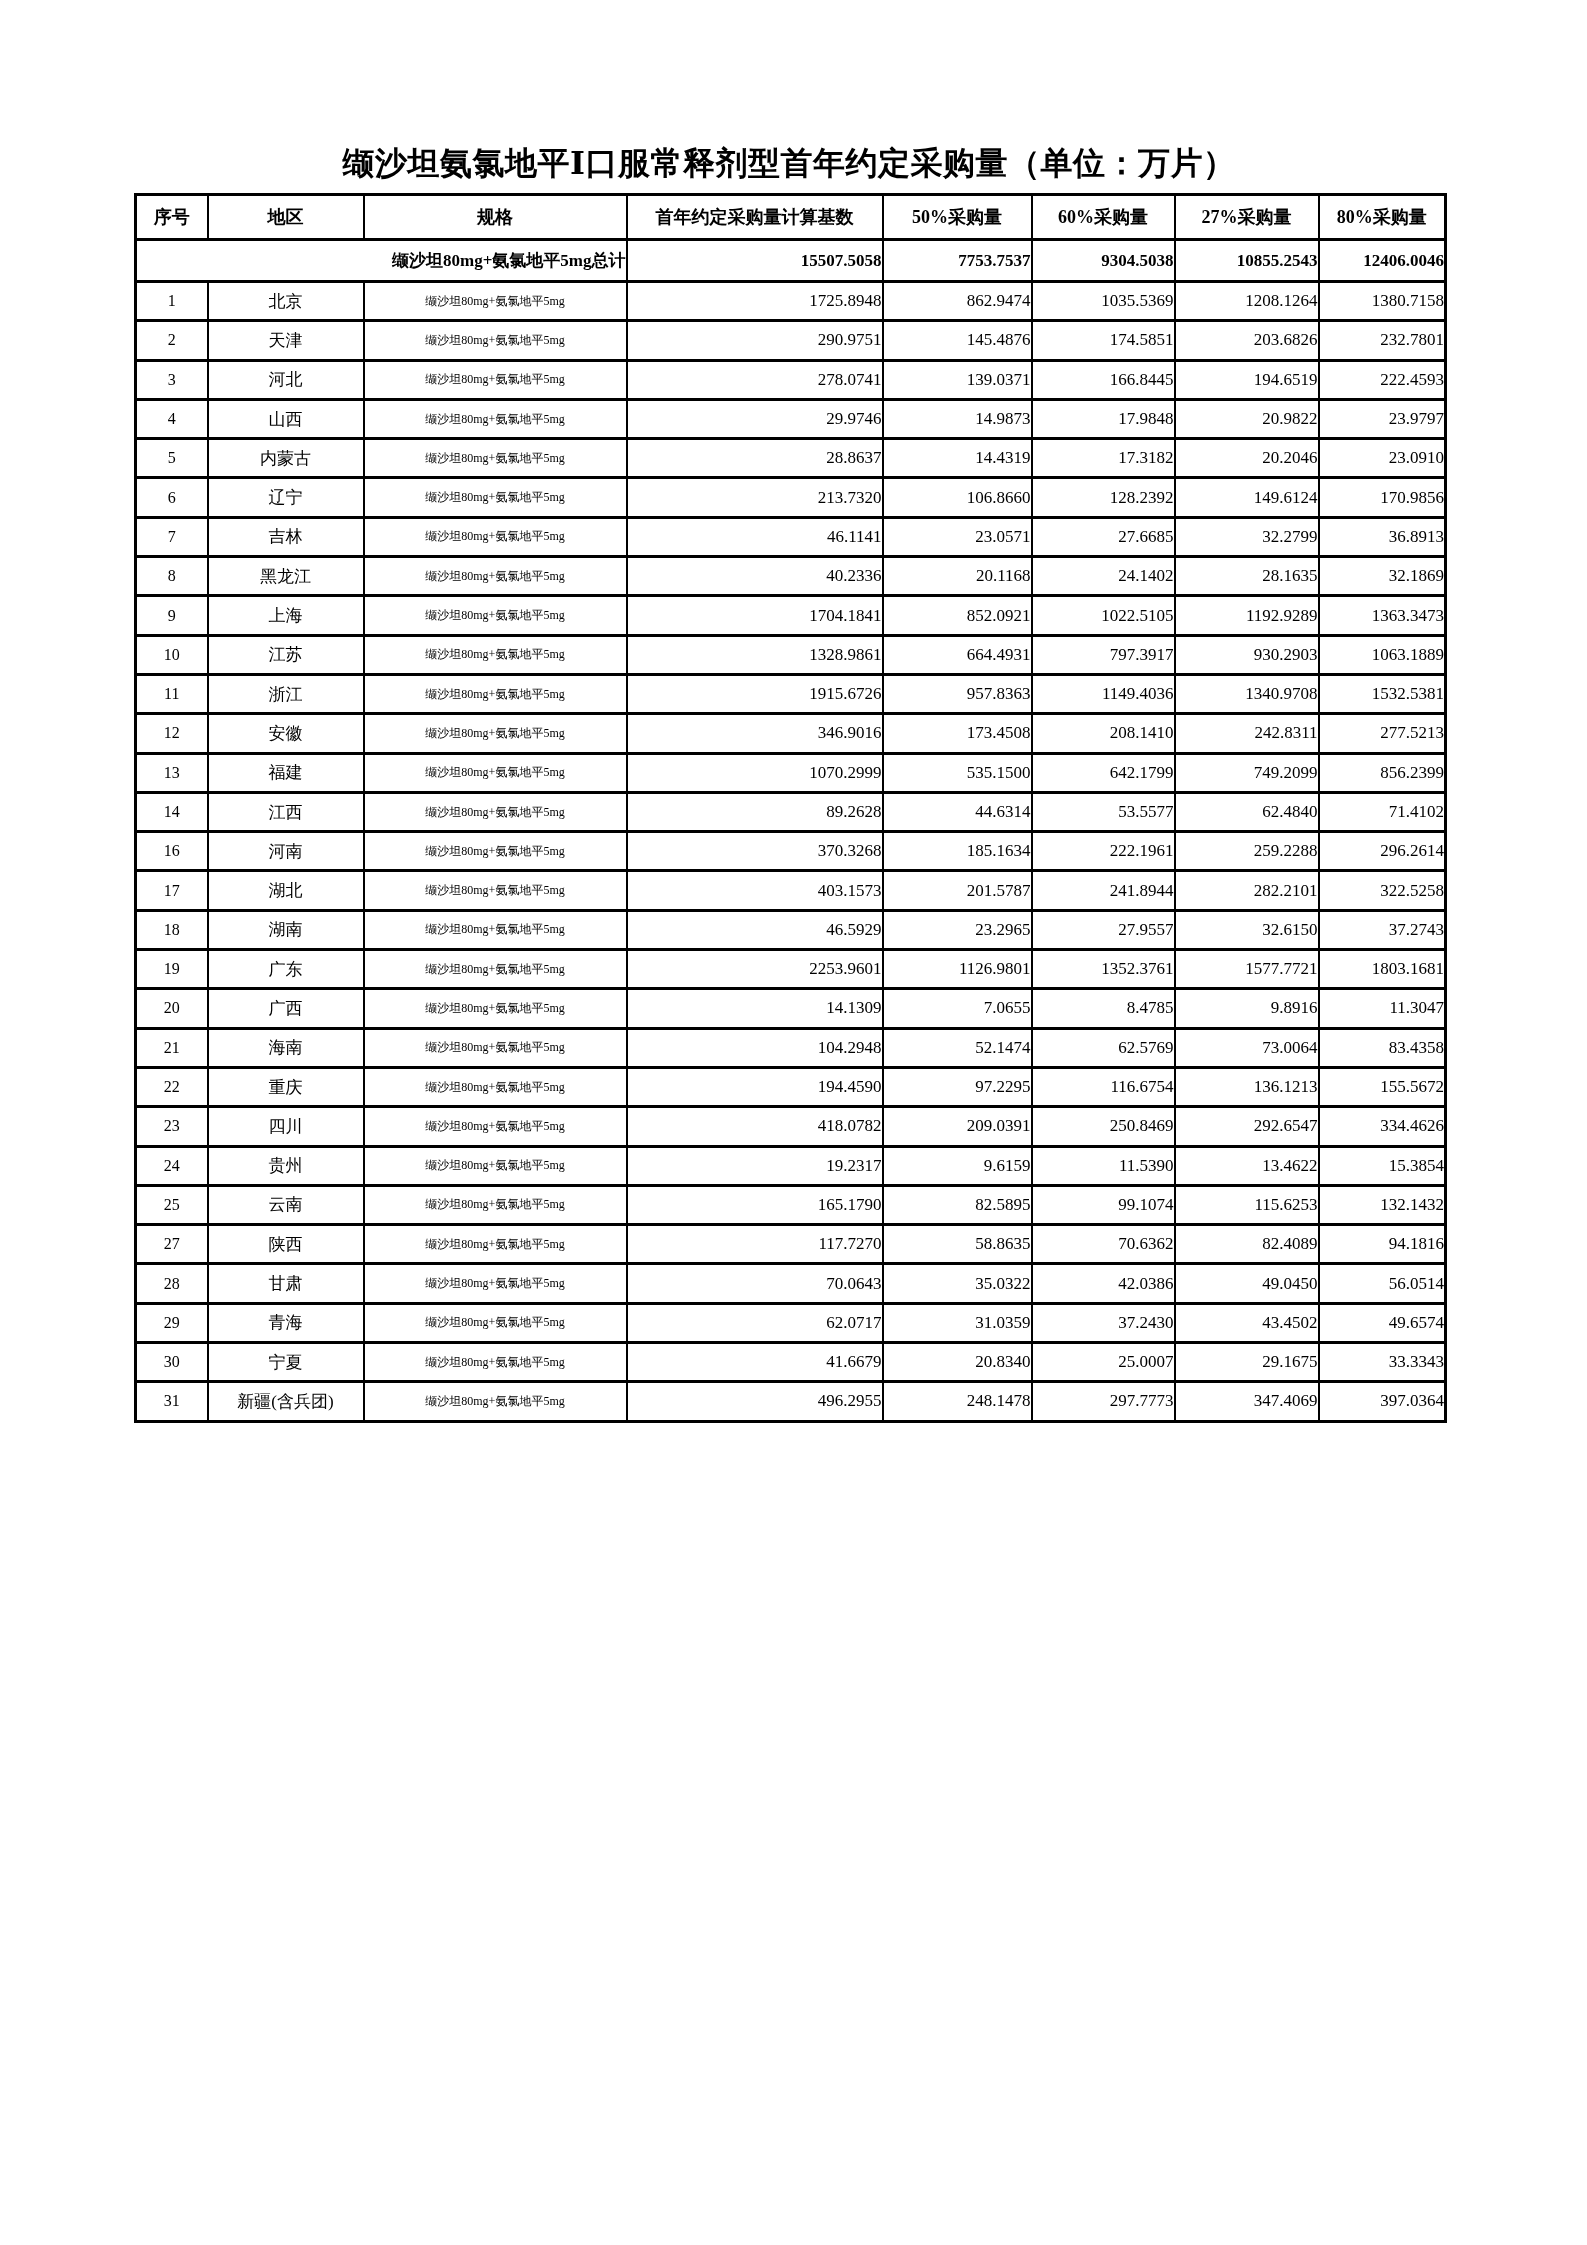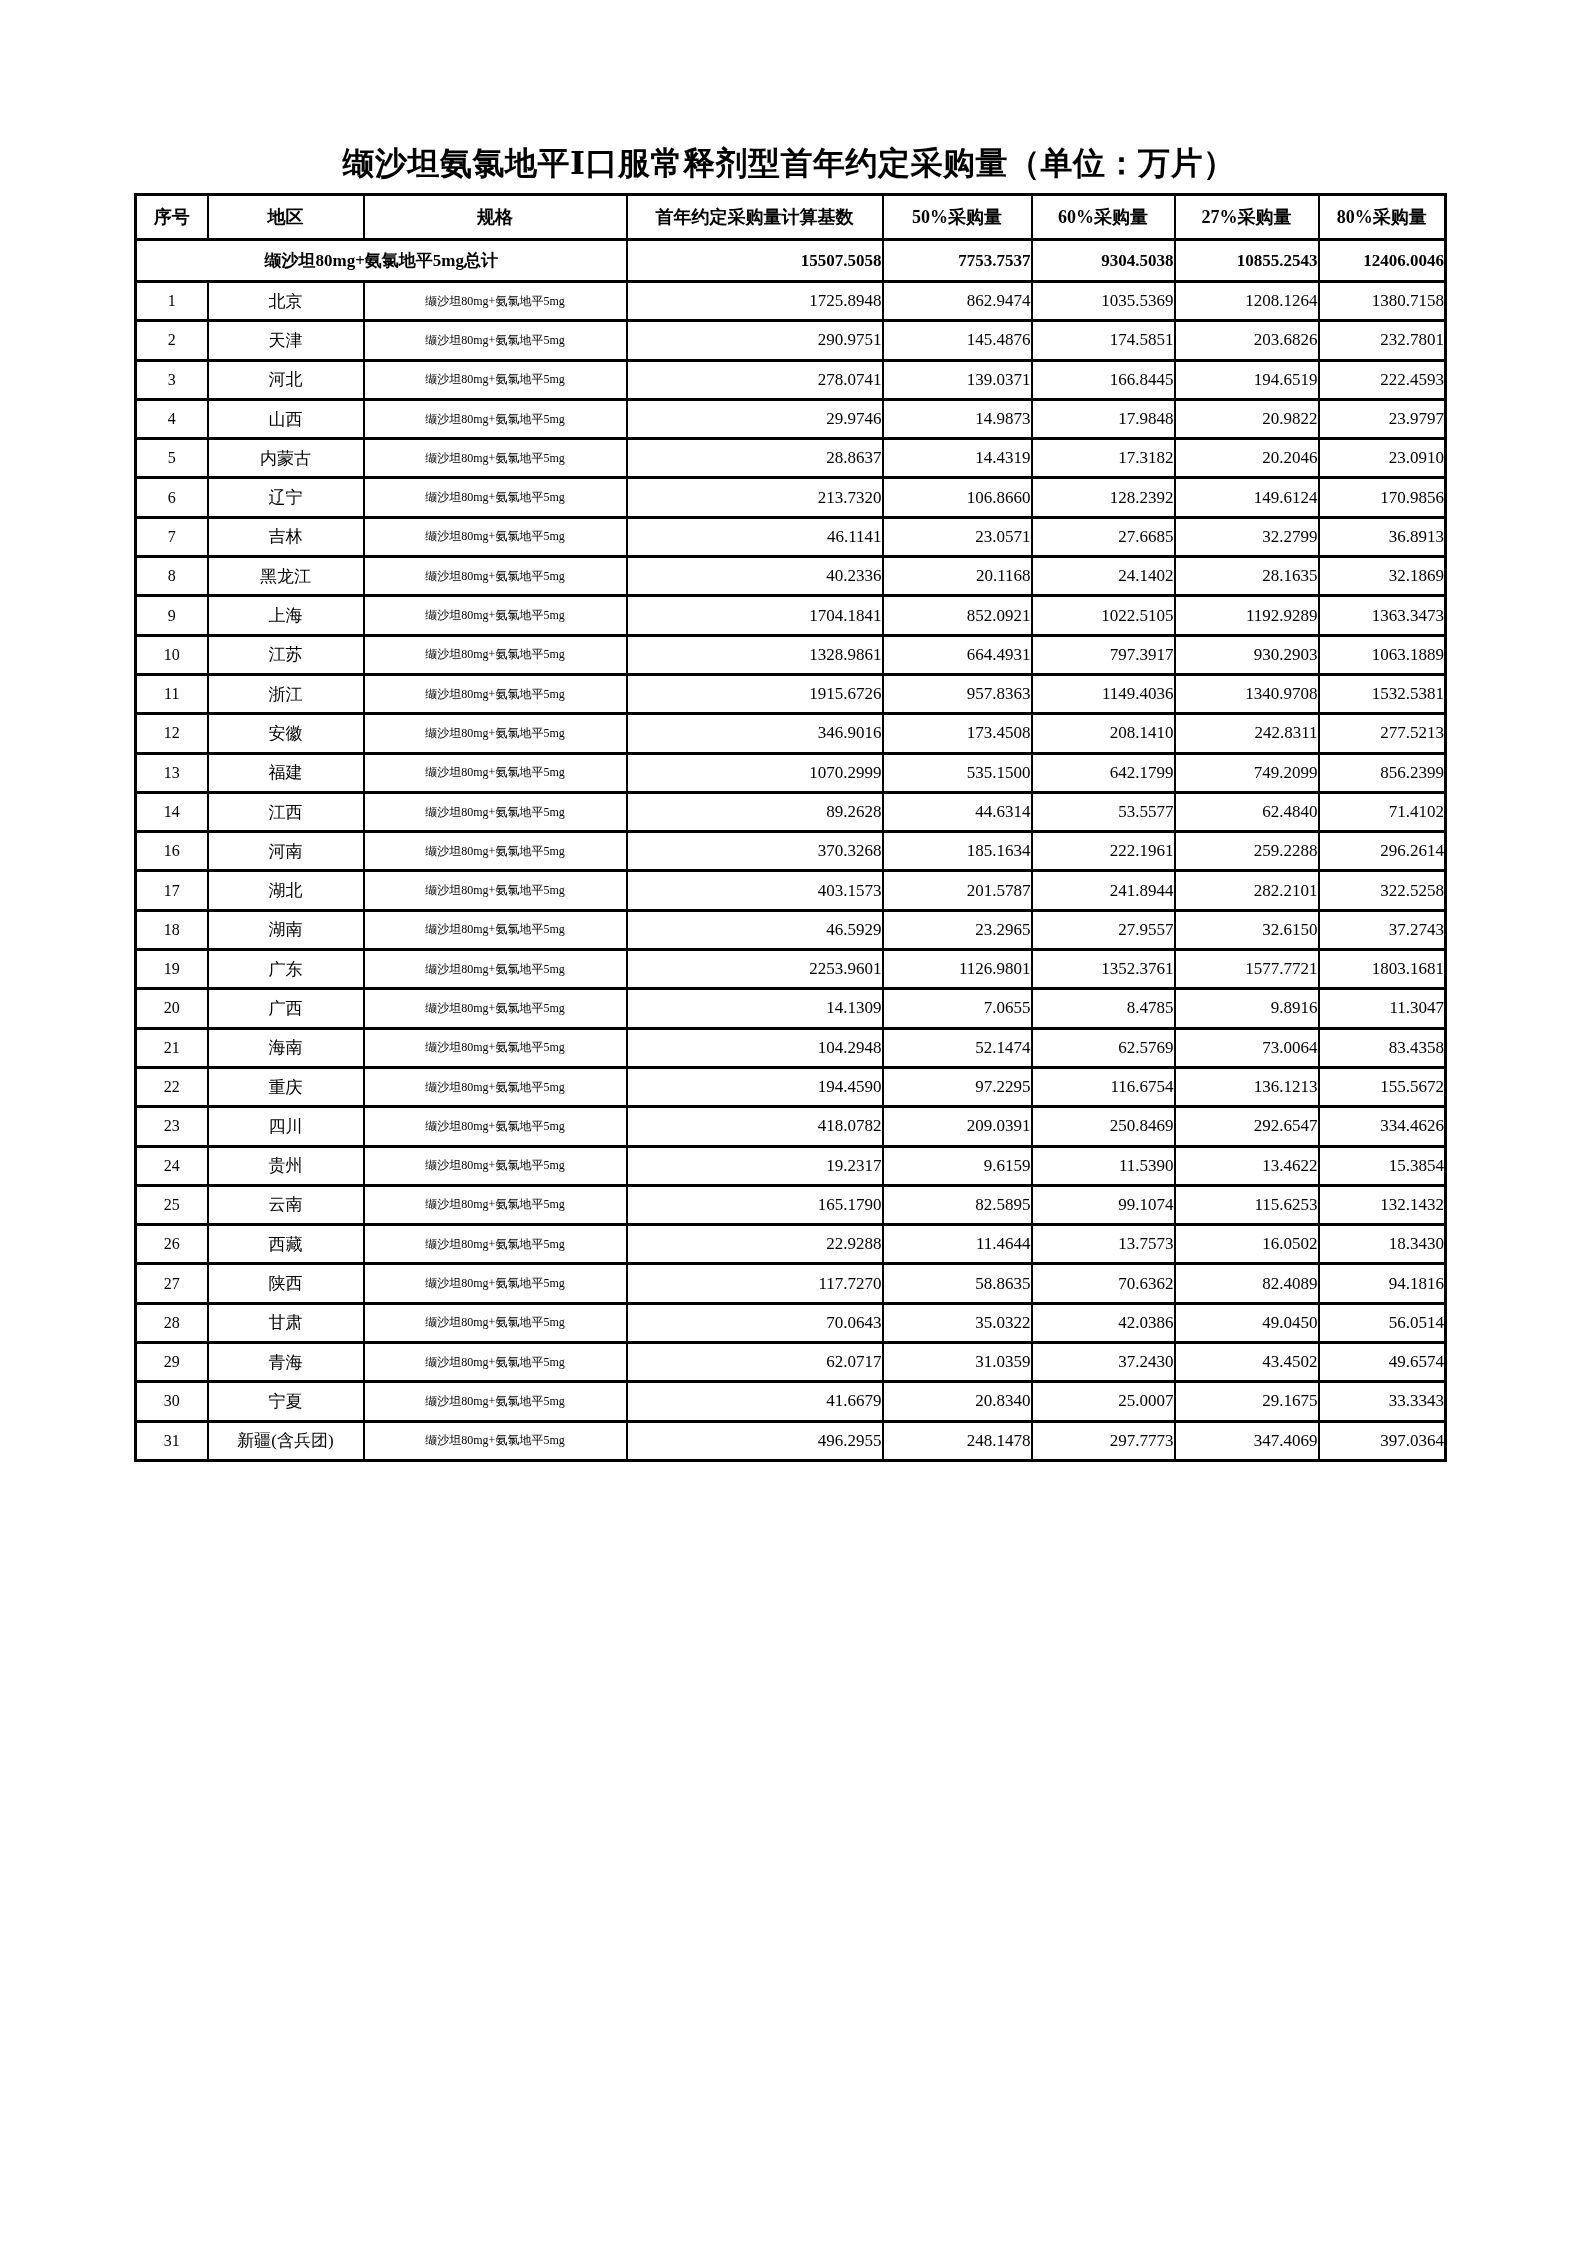--- a/index.html
+++ b/index.html
@@ -45,21 +45,21 @@
     vertical-align: middle;
   }
   .data-table thead th {
     height: 45px;
     font-size: 18px;
     font-weight: 700;
     text-align: center;
     font-family: "Liberation Serif", "DejaVu Serif", serif;
   }
   tr.total-row td { height: 42px; font-weight: 700; }
-  td.total-label { text-align: center; font-size: 17px; }
+  td.total-label { text-align: right; font-size: 17px; }
   tbody.rows td { height: 39.3px; }
   .num { text-align: right; padding-right: 9px; font-size: 17px; }
   .center { text-align: center; font-size: 17px; }
   .idx { text-align: center; font-size: 16px; }
   .spec { text-align: center; font-size: 12px; }
 </style>
 </head>
 <body>
 
 <div class="page">
@@ -334,30 +334,20 @@
           <td class="idx">25</td>
           <td class="center">云南</td>
           <td class="spec">缬沙坦80mg+氨氯地平5mg</td>
           <td class="num">165.1790</td>
           <td class="num">82.5895</td>
           <td class="num">99.1074</td>
           <td class="num">115.6253</td>
           <td class="num">132.1432</td>
         </tr>
         <tr>
-          <td class="idx">26</td>
-          <td class="center">西藏</td>
-          <td class="spec">缬沙坦80mg+氨氯地平5mg</td>
-          <td class="num">22.9288</td>
-          <td class="num">11.4644</td>
-          <td class="num">13.7573</td>
-          <td class="num">16.0502</td>
-          <td class="num">18.3430</td>
-        </tr>
-        <tr>
           <td class="idx">27</td>
           <td class="center">陕西</td>
           <td class="spec">缬沙坦80mg+氨氯地平5mg</td>
           <td class="num">117.7270</td>
           <td class="num">58.8635</td>
           <td class="num">70.6362</td>
           <td class="num">82.4089</td>
           <td class="num">94.1816</td>
         </tr>
         <tr>

